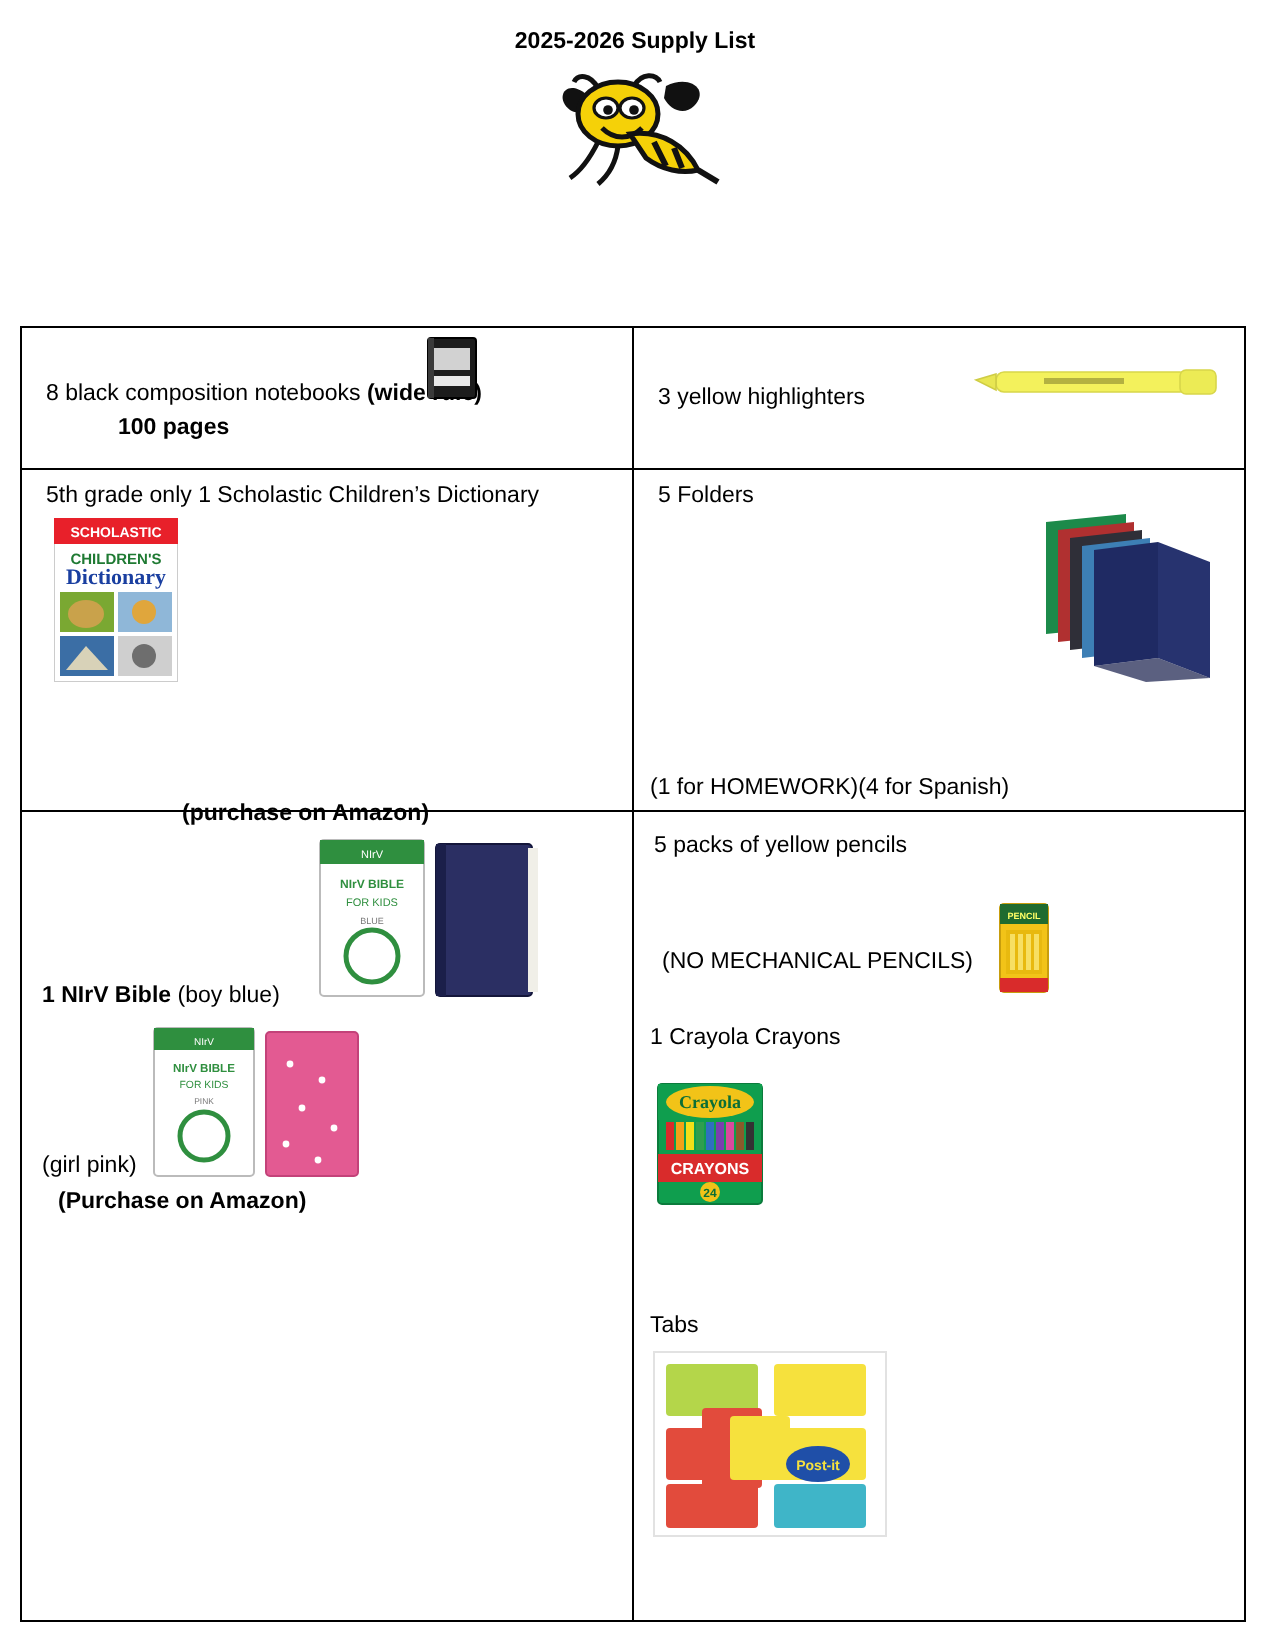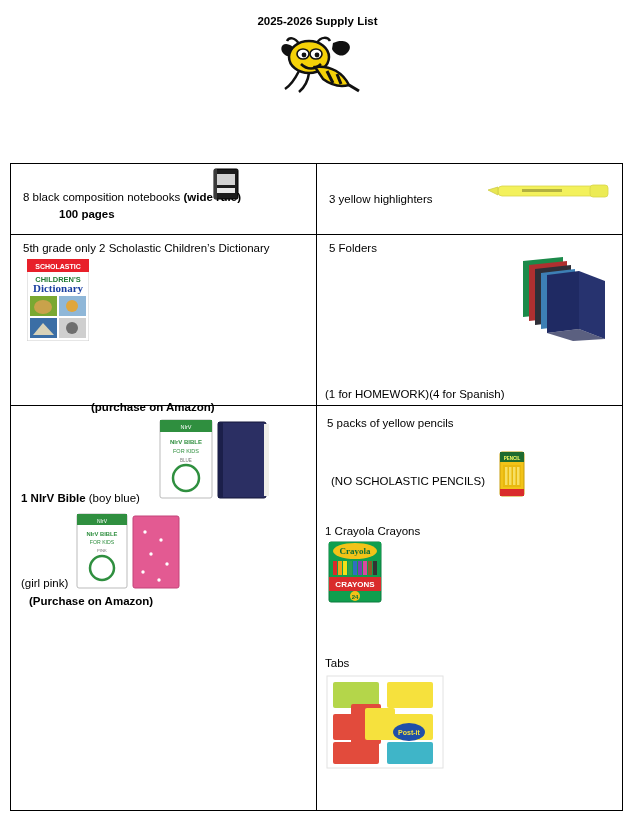--- a/index.html
+++ b/index.html
@@ -158,21 +158,21 @@
     top: 68px;
   }
   .pencils-img {
     position: absolute;
     left: 175px;
     top: 42px;
   }
   .r3c2-crayons {
     position: absolute;
     left: 8px;
-    top: 118px;
+    top: 106px;
   }
   .crayon-img {
     position: absolute;
     left: 10px;
     top: 134px;
     text-decoration: underline;
   }
   .r3c2-tabs {
     position: absolute;
     left: 8px;
@@ -252,21 +252,21 @@
               <rect x="40" y="10" width="40" height="3" fill="#7d7b2c" opacity="0.55"></rect>
             </svg>
           </div>
         </div>
       </td>
     </tr>
 
     <tr class="row2">
       <td>
         <div class="cell-inner">
-          <div class="t r2c1-line1">5th grade only   2 Scholastic Children’s Dictionary</div>
+          <div class="t r2c1-line1">5th grade only   1 Scholastic Children’s Dictionary</div>
           <div class="dict-img">
             <svg width="62" height="82" viewBox="0 0 62 82">
               <rect x="0" y="0" width="62" height="82" fill="#ffffff" stroke="#cccccc" stroke-width="1"></rect>
               <rect x="0" y="0" width="62" height="13" fill="#e8202a"></rect>
               <text x="31" y="9.5" font-family="Liberation Sans, sans-serif" font-size="7" fill="#ffffff" text-anchor="middle" font-weight="bold">SCHOLASTIC</text>
               <text x="31" y="23" font-family="Liberation Sans, sans-serif" font-size="7.5" fill="#1f7a33" text-anchor="middle" font-weight="bold">CHILDREN'S</text>
               <text x="31" y="33" font-family="Liberation Serif, serif" font-size="11" fill="#1a3fa0" text-anchor="middle" font-weight="bold">Dictionary</text>
               <rect x="3" y="37" width="27" height="20" fill="#7aa832"></rect>
               <ellipse cx="16" cy="48" rx="9" ry="7" fill="#c9a24b"></ellipse>
               <rect x="32" y="37" width="27" height="20" fill="#8fb7d8"></rect>
@@ -351,21 +351,21 @@
               <rect x="8" y="4" width="24" height="10" fill="#1f6b2f"></rect>
               <text x="20" y="11.5" font-family="Liberation Sans, sans-serif" font-size="4.5" fill="#ffff66" text-anchor="middle" font-weight="bold">PENCIL</text>
               <rect x="11" y="17" width="18" height="22" fill="#e8b90f"></rect>
               <rect x="13" y="19" width="2.5" height="18" fill="#f7df63"></rect>
               <rect x="17" y="19" width="2.5" height="18" fill="#f7df63"></rect>
               <rect x="21" y="19" width="2.5" height="18" fill="#f7df63"></rect>
               <rect x="25" y="19" width="2.5" height="18" fill="#f7df63"></rect>
               <rect x="8" y="41" width="24" height="7" fill="#d92b2b"></rect>
             </svg>
           </div>
-          <div class="t r3c2-nomech">(NO SCHOLASTIC PENCILS)</div>
+          <div class="t r3c2-nomech">(NO MECHANICAL PENCILS)</div>
 
           <div class="t r3c2-crayons">1 Crayola Crayons</div>
           <div class="crayon-img">
             <svg width="56" height="64" viewBox="0 0 56 64">
               <rect x="2" y="2" width="52" height="60" rx="2" fill="#0f9e4e" stroke="#0b7b3c" stroke-width="1"></rect>
               <rect x="2" y="2" width="52" height="18" fill="#0f9e4e"></rect>
               <ellipse cx="28" cy="11" rx="22" ry="8" fill="#f2c318"></ellipse>
               <text x="28" y="14" font-family="Liberation Serif, serif" font-size="9" fill="#0b6e36" text-anchor="middle" font-weight="bold">Crayola</text>
               <rect x="6" y="21" width="4" height="14" fill="#d92b2b"></rect>
               <rect x="11" y="21" width="4" height="14" fill="#f2a218"></rect>

